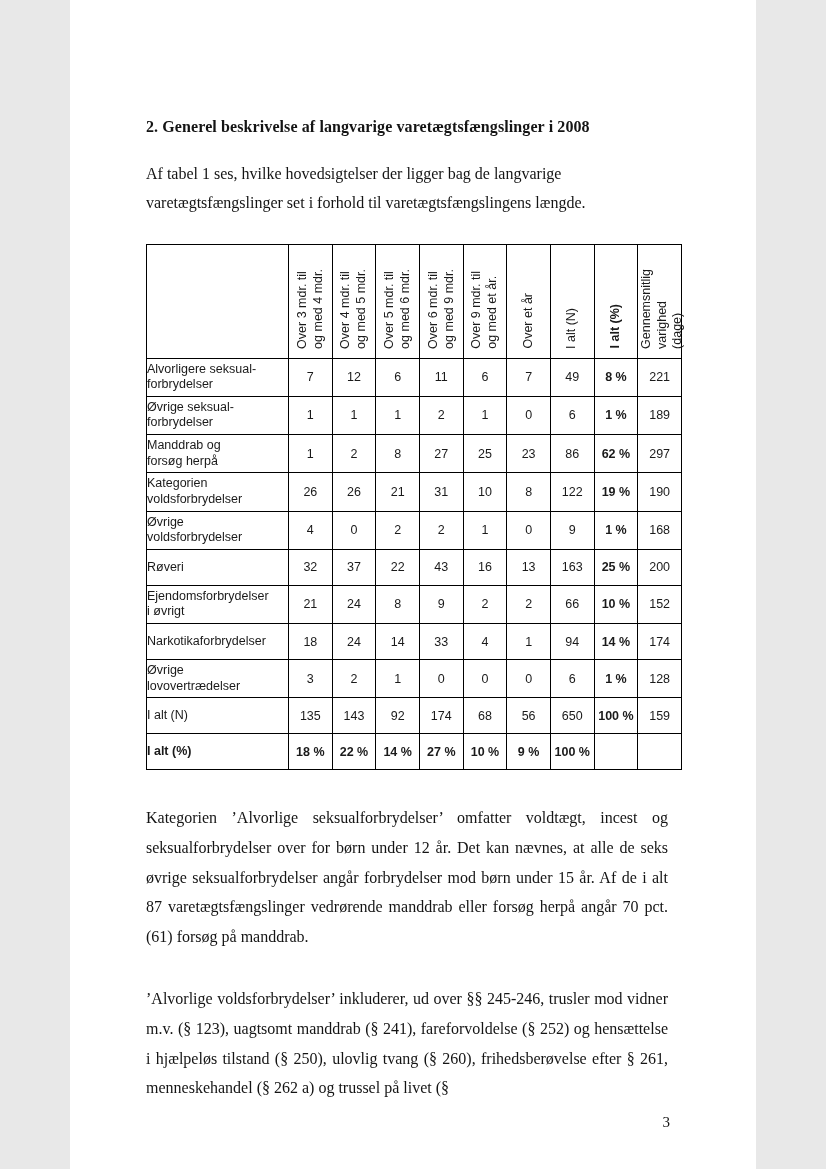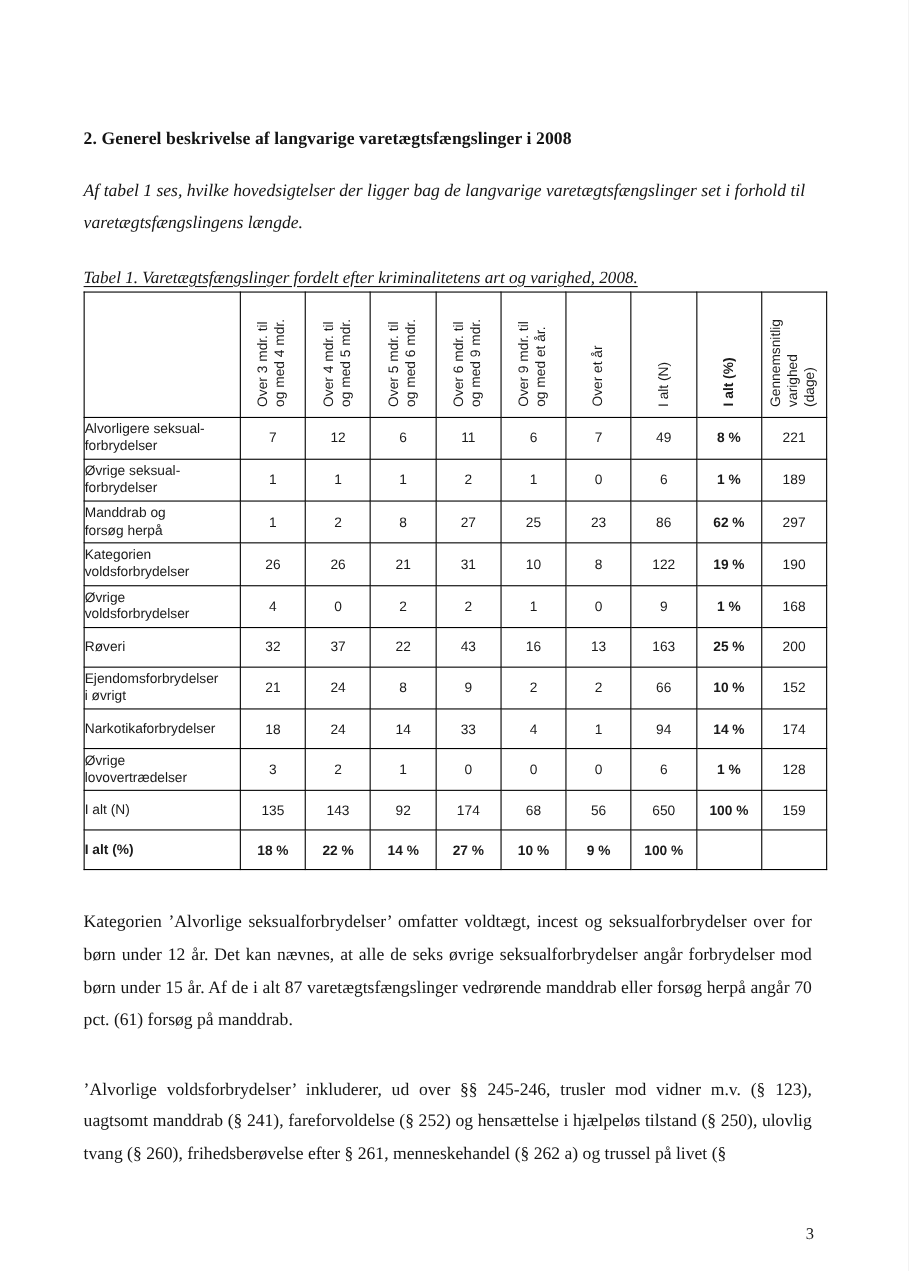--- a/index.html
+++ b/index.html
@@ -1,39 +1,38 @@
 <!DOCTYPE html>
 <html><head>
 <meta charset="utf-8">
 <style>
   * { box-sizing: border-box; }
   html, body { margin: 0; padding: 0; background: #e8e8e8; }
   .page {
     position: relative;
-    width: 826px;
+    width: 686px;
     height: 1169px;
     margin: 0 auto;
     background: #ffffff;
     color: #141414;
     font-family: "Liberation Serif", serif;
     overflow: hidden;
   }
   .content { padding: 118px 74px 0 76px; }
 
   .heading {
     font-size: 16px;
     font-weight: bold;
     margin: 0 0 24px 0;
     letter-spacing: 0.1px;
   }
   .intro {
     font-size: 16px;
     line-height: 1.8;
     margin: 0 0 26px 0;
-    font-style: italic;
   }
   .caption {
     font-style: italic;
     font-size: 15.5px;
     margin: 0 0 3px 0;
     text-decoration: underline;
     text-underline-offset: 3px;
   }
 
   .data-table {
@@ -100,21 +99,20 @@
 </head>
 <body>
 
 <div class="page">
   <div class="content">
 
     <h2 class="heading">2. Generel beskrivelse af langvarige varetægtsfængslinger i 2008</h2>
 
     <p class="intro">Af tabel 1 ses, hvilke hovedsigtelser der ligger bag de langvarige varetægtsfængslinger set i forhold til varetægtsfængslingens længde.</p>
 
-    <p class="caption">Tabel 1. Varetægtsfængslinger fordelt efter kriminalitetens art og varighed, 2008.</p>
 
     <table class="data-table">
       <colgroup>
         <col style="width:142px">
         <col>
           <col>
           <col>
           <col>
           <col>
           <col>

